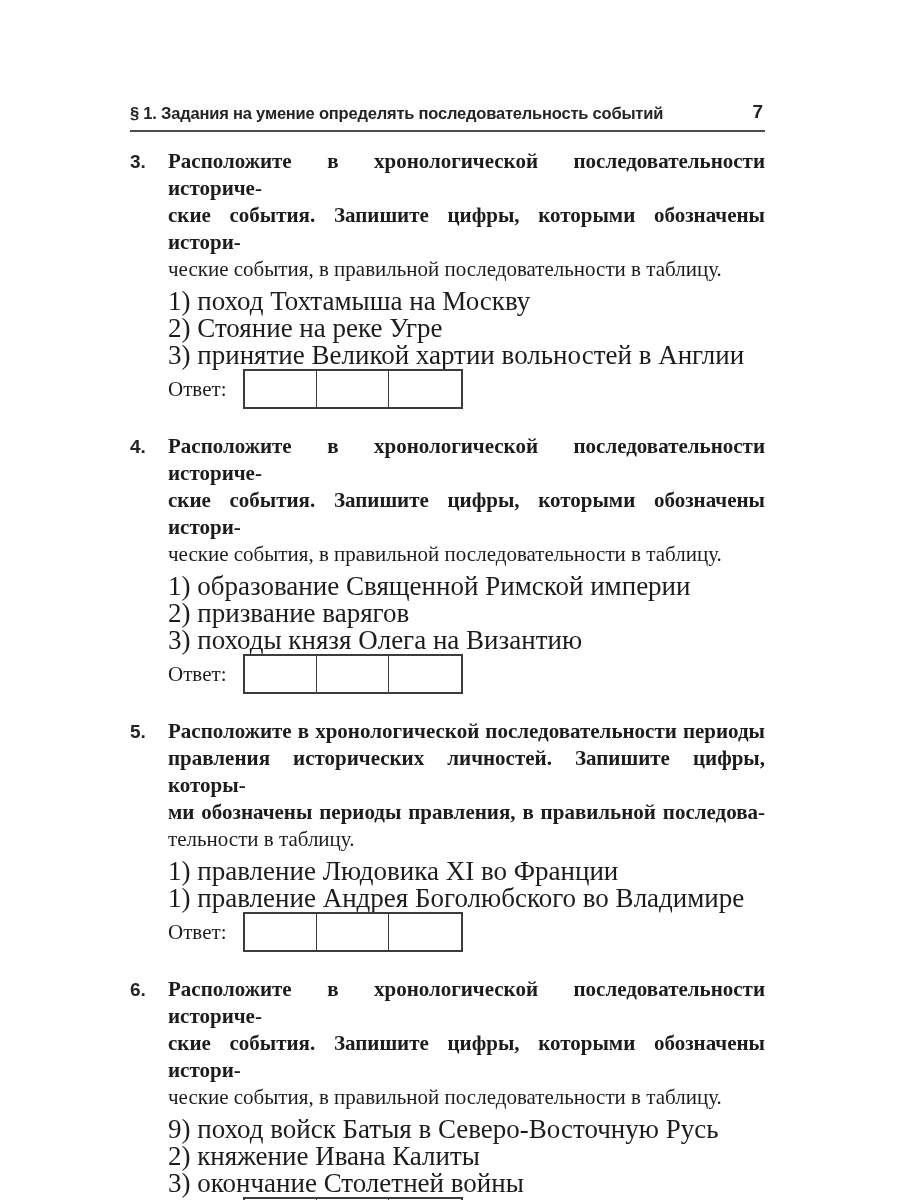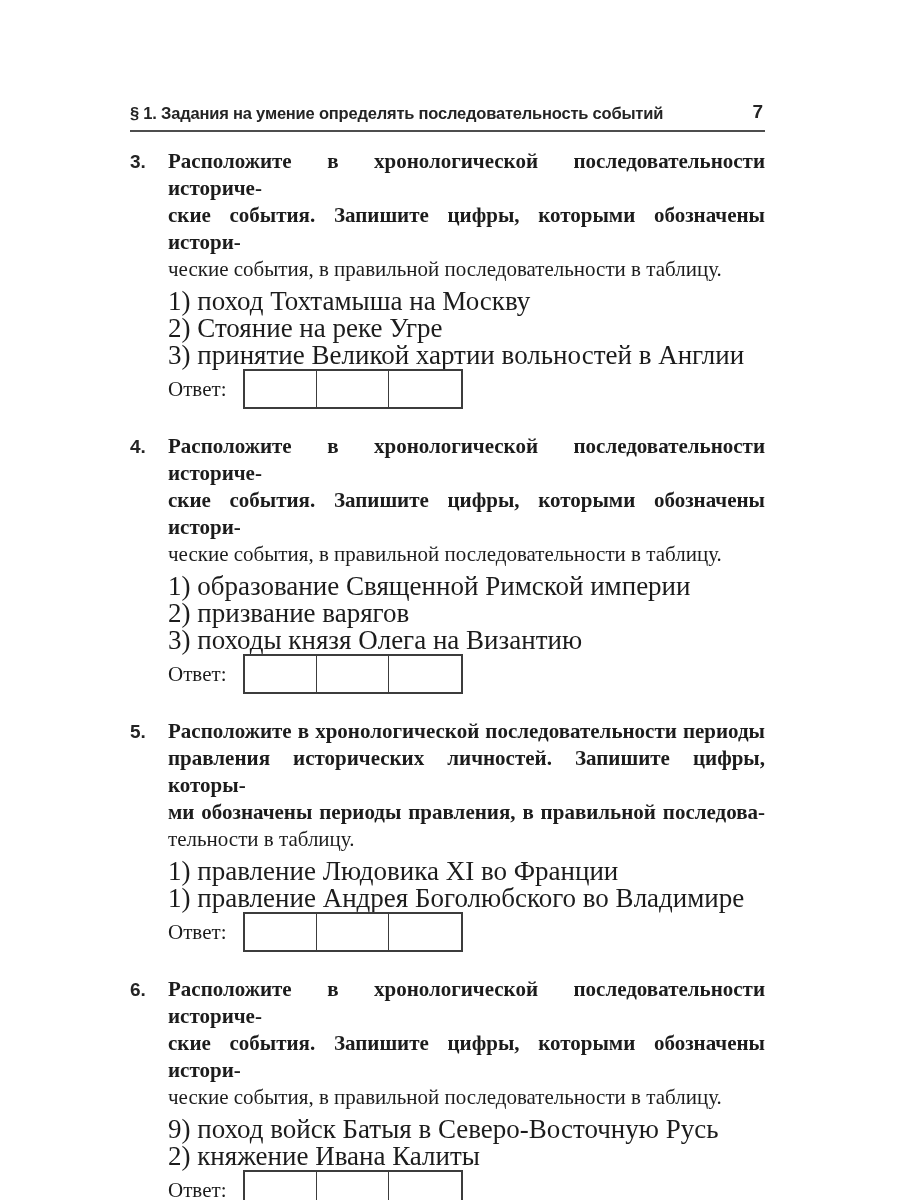--- a/index.html
+++ b/index.html
@@ -147,20 +147,21 @@
       <div class="task-number">6.</div>
       <div class="task-body">
         <p class="instruction">
           <span class="jline">Расположите в хронологической последовательности историче-</span>
           <span class="jline">ские события. Запишите цифры, которыми обозначены истори-</span>
           <span class="lline">ческие события, в правильной последовательности в таблицу.</span>
         </p>
         <div class="options">
           <div class="option">9) поход войск Батыя в Северо-Восточную Русь</div>
           <div class="option">2) княжение Ивана Калиты</div>
+          <div class="option">3) окончание Столетней войны</div>
         </div>
         <div class="answer-row">
           <span class="answer-label">Ответ:</span>
           <div class="answer-table">
             <div class="answer-cell"></div>
             <div class="answer-cell"></div>
             <div class="answer-cell"></div>
           </div>
         </div>
       </div>

